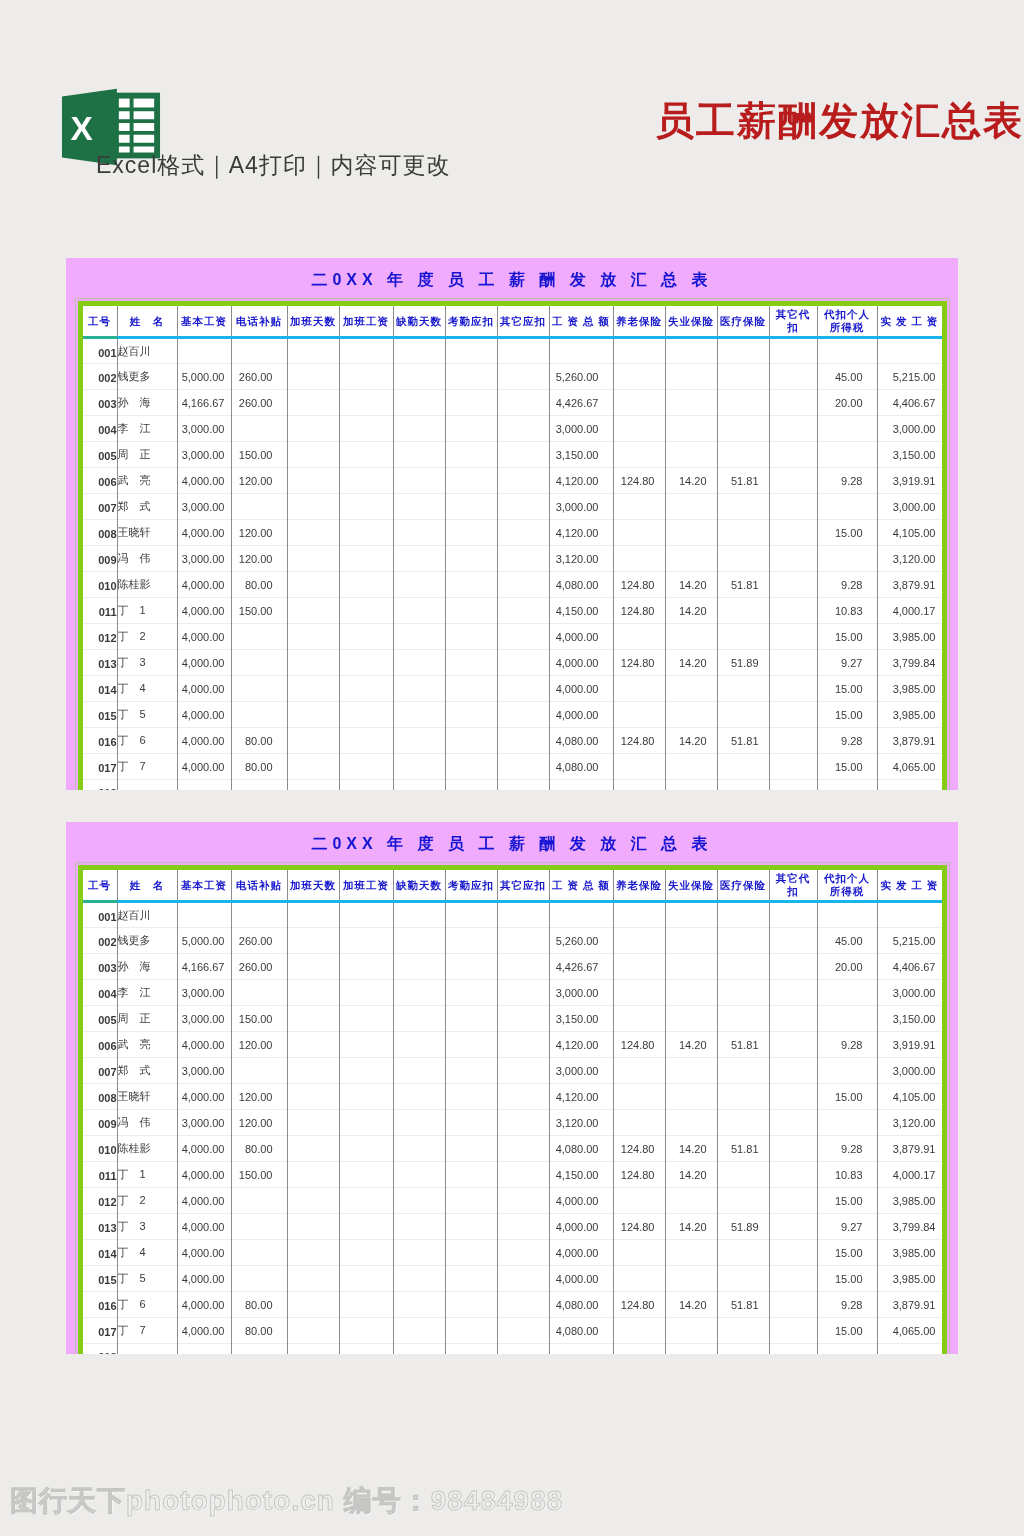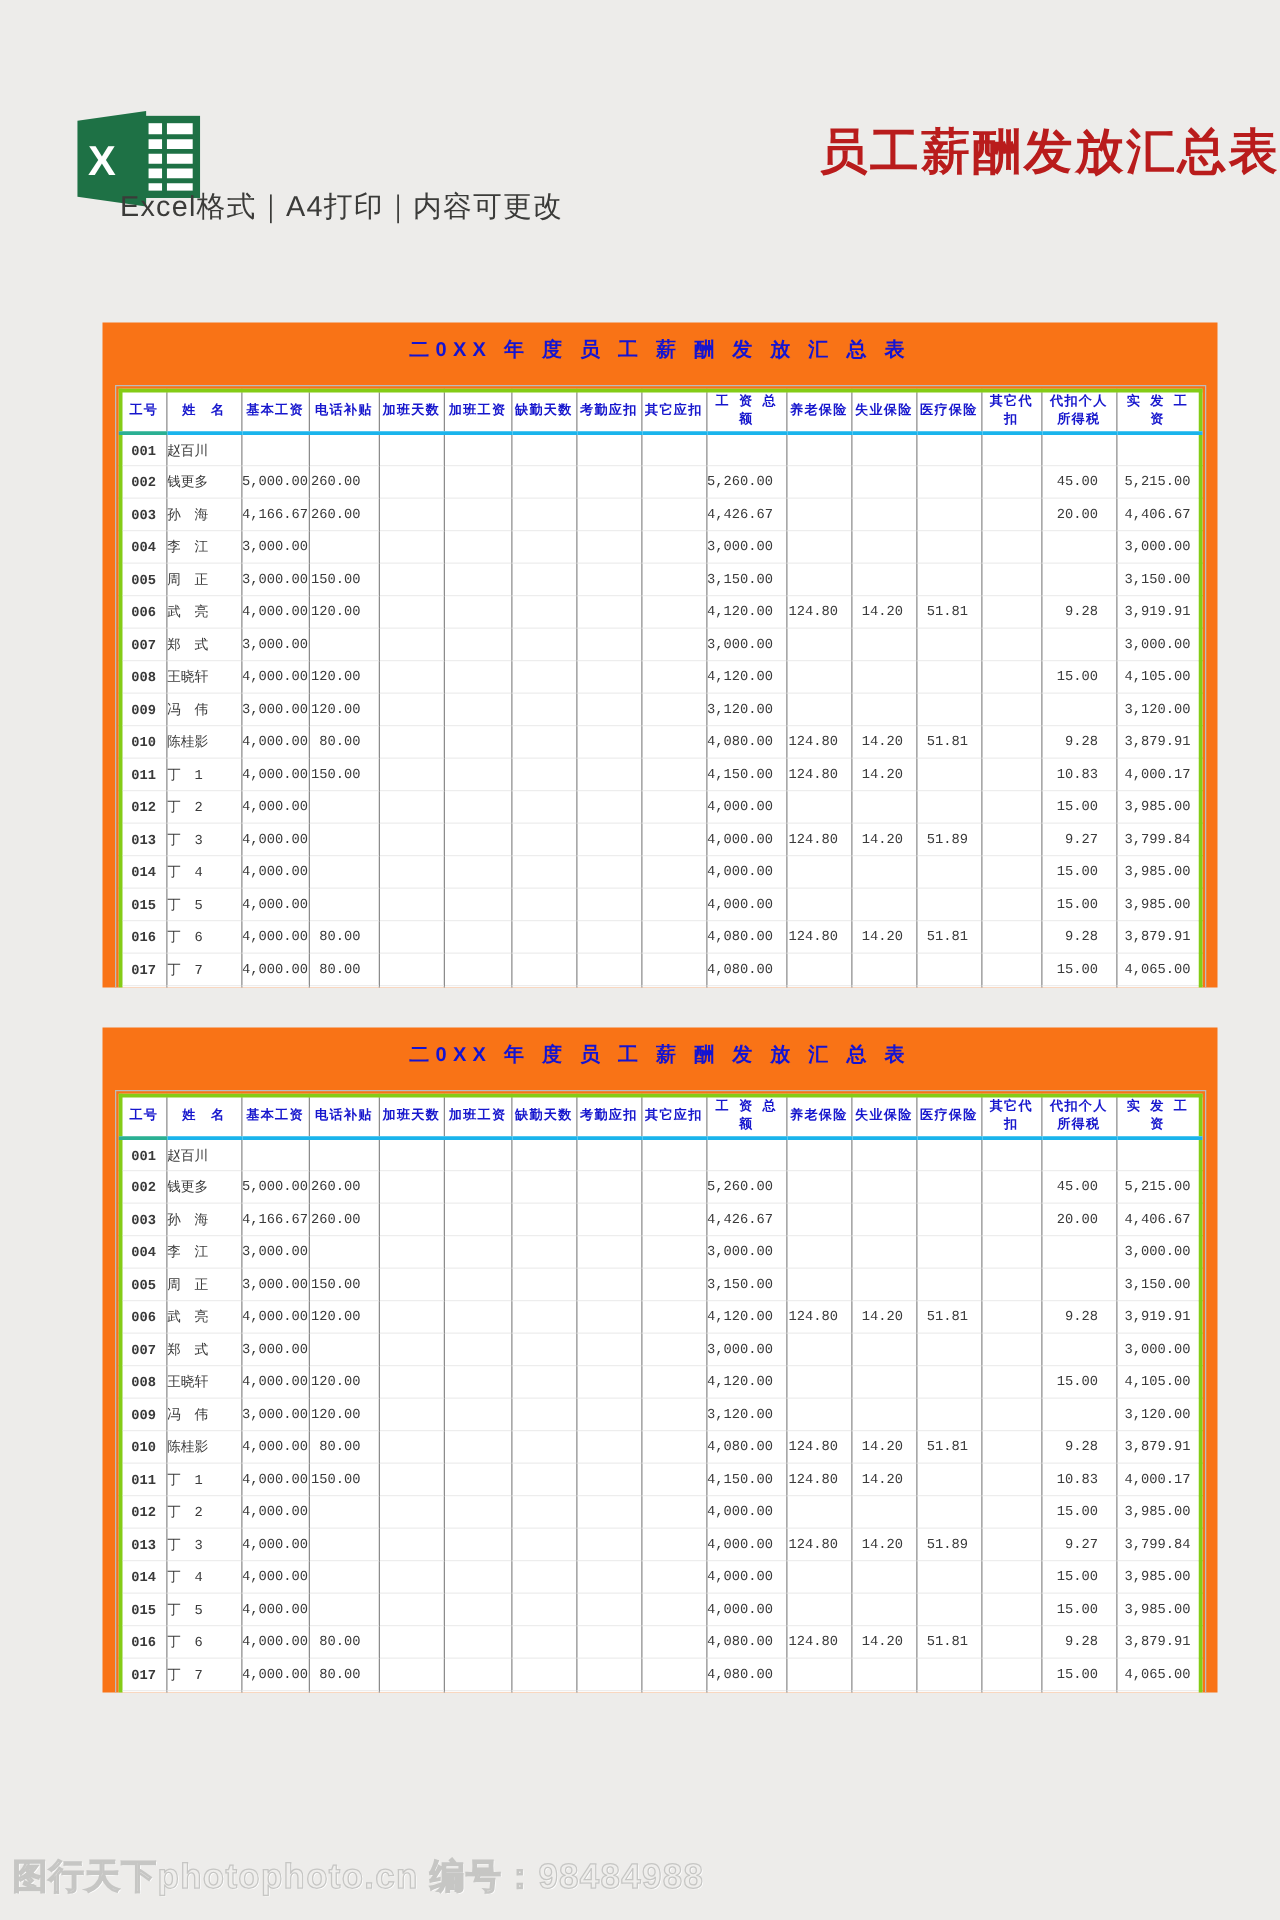--- a/index.html
+++ b/index.html
@@ -18,59 +18,58 @@
     text-align: right; font-size: 39px; font-weight: bold;
     color: #b91c1c; letter-spacing: 2px;
   }
   .hdr-subtitle {
     position: absolute; left: 96px; top: 150px; width: 928px;
     font-size: 23px; color: #3b3b39; letter-spacing: 1px;
   }
 
   
   .panel {
-    position: absolute; left: 82px; width: 892px; height: 532px;
-    background: #f97316; overflow: hidden;
+    position: absolute; left: 66px; width: 892px; height: 532px;
+    background: #f0abfc; overflow: hidden;
   }
   .panel.first  { top: 258px; }
   .panel.second { top: 822px; }
 
   .sheet-title {
     margin-top: 12px; text-align: center;
     font-size: 16px; font-weight: bold; color: #1414d2;
     letter-spacing: 5px; height: 22px;
   }
 
   table.salary {
-    width: 864px; margin: 19px auto 0;
+    width: 864px; margin: 9px auto 0;
     border-collapse: collapse; table-layout: fixed;
-    border: 3px solid #84cc16;
+    border: 5px solid #84cc16;
     outline: 1px solid #bcbcba; outline-offset: 2px;
     background: #ffffff;
-    font-family: Liberation Mono, monospace;
   }
   table.salary th {
     height: 34px; font-size: 10.5px; font-weight: bold; color: #1717cd;
     text-align: center; vertical-align: middle; line-height: 1.25;
     padding: 2px 1px;
     border-left: 1px solid #8c8c8c;
     border-bottom: 3px solid #1ab4ec;
     letter-spacing: 1px;
   }
   table.salary th:first-child { border-left: none; border-bottom-color: #2ab093; }
   table.salary td {
     height: 26px; font-size: 11px; color: #3a3a3a;
     border-left: 1px solid #8c8c8c;
     border-top: 1px solid #ededed;
     vertical-align: middle; white-space: nowrap; overflow: hidden;
   }
   table.salary td:first-child { border-left: none; }
   td.col-id {
     font-size: 9px; font-weight: bold; color: #141414;
-    text-align: center; vertical-align: top; padding-top: 3px;
+    text-align: right; vertical-align: top; padding-top: 3px;
   }
   td.col-name { text-align: left; color: #565656; font-size: 11px; }
   td.col-num  { text-align: right; padding-right: 6px; }
   table.salary td:nth-child(4),
   table.salary td:nth-child(10),
   table.salary td:nth-child(15) { padding-right: 14px; }
   table.salary td:nth-child(11),
   table.salary td:nth-child(12),
   table.salary td:nth-child(13) { padding-right: 10px; }
 

